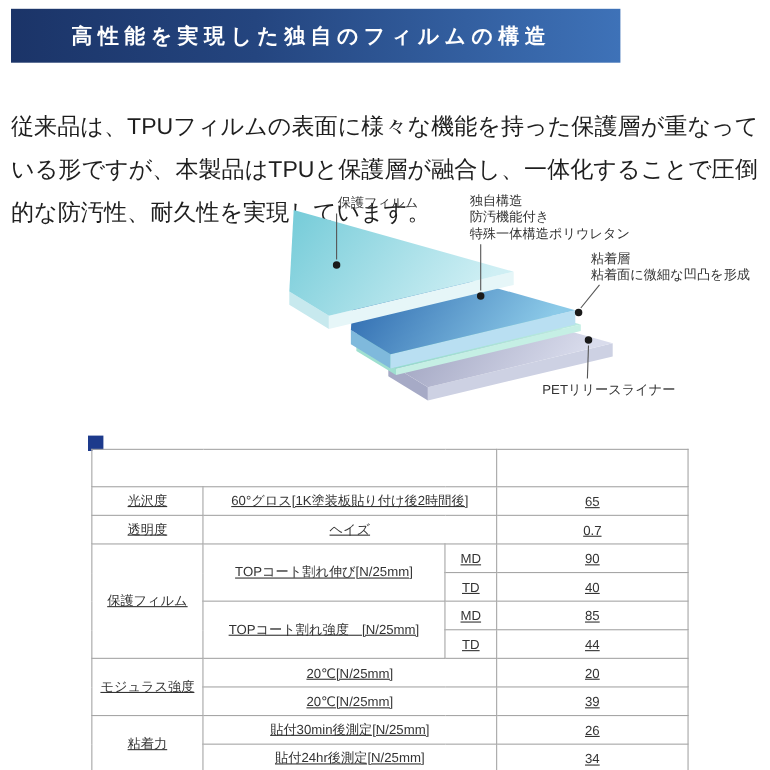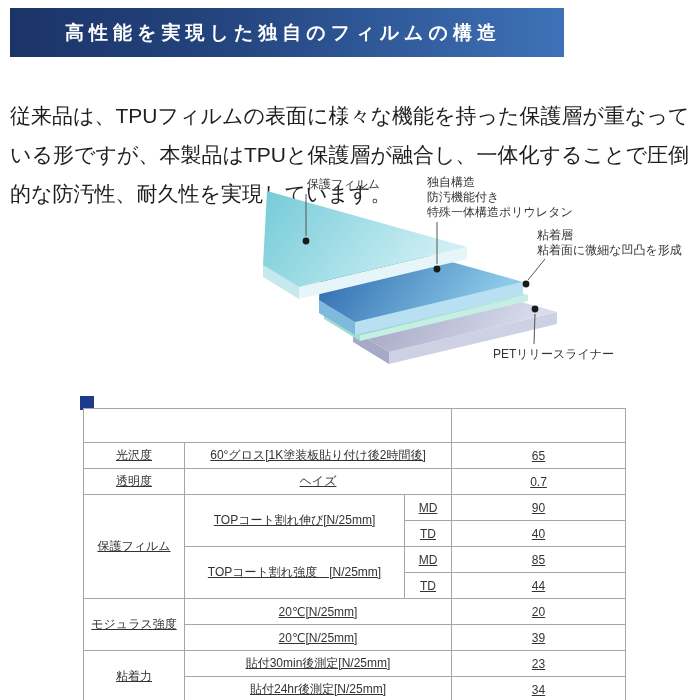--- a/index.html
+++ b/index.html
@@ -173,21 +173,21 @@
         <td>20</td>
       </tr>
       <tr>
         <td class="desc" colspan="2">20℃[N/25mm]</td>
         <td>39</td>
       </tr>
 
       <tr>
         <td class="prop" rowspan="2">粘着力</td>
         <td class="desc" colspan="2">貼付30min後測定[N/25mm]</td>
-        <td>23</td>
+        <td>26</td>
       </tr>
       <tr>
         <td class="desc" colspan="2">貼付24hr後測定[N/25mm]</td>
         <td>34</td>
       </tr>
     </tbody>
   </table>
 
 </div>
 

